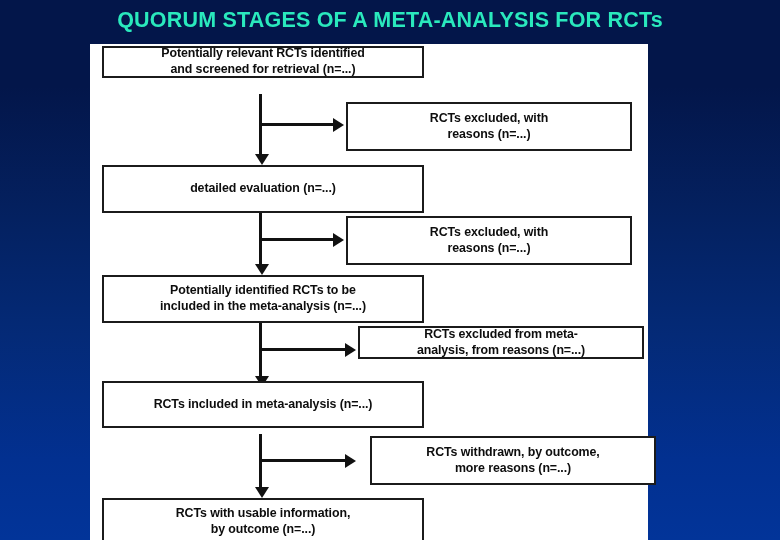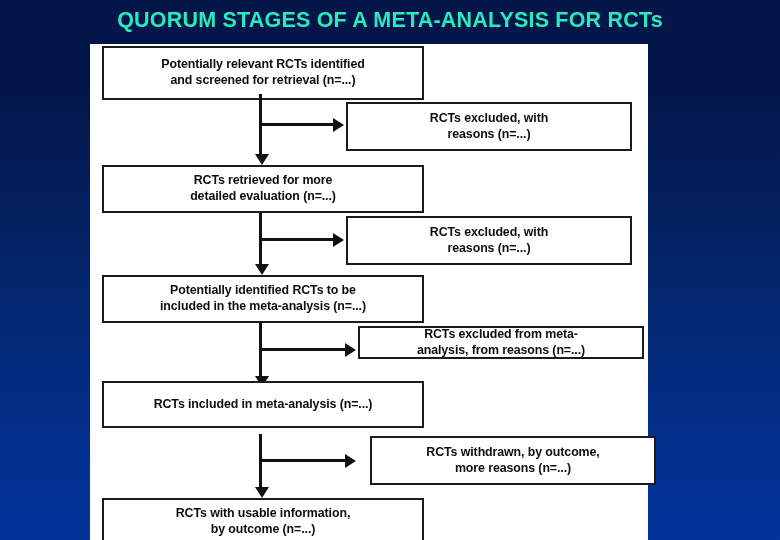--- a/index.html
+++ b/index.html
@@ -106,21 +106,21 @@
 </head>
 <body>
 
 <div id="slide">
 
   <div id="slide-title">QUORUM STAGES OF A META-ANALYSIS FOR RCTs</div>
 
   <div id="figure-panel">
     <div class="fig">
 
-      <div class="node left" style="top:2px; width:322px; height:54px;">
+      <div class="node left" style="top:2px; width:322px; height:32px;">
         <span>
           <span>Potentially relevant RCTs identified</span>
           <span>and screened for retrieval (n=...)</span>
         </span>
       </div>
 
       <div class="vline" style="left:169px; top:50px; height:63px;"></div>
       <div class="arrow-down" style="left:165px; top:110px;"></div>
 
       <div class="hline" style="left:169px; top:79px; width:78px;"></div>
@@ -128,21 +128,20 @@
 
       <div class="node right" style="left:256px; top:58px; width:286px; height:49px;">
         <span>
           <span>RCTs excluded, with</span>
           <span>reasons (n=...)</span>
         </span>
       </div>
 
       <div class="node left" style="top:121px; width:322px; height:48px;">
         <span>
-          <span>RCTs retrieved for more</span>
           <span>detailed evaluation (n=...)</span>
         </span>
       </div>
 
       <div class="vline" style="left:169px; top:169px; height:54px;"></div>
       <div class="arrow-down" style="left:165px; top:220px;"></div>
 
       <div class="hline" style="left:169px; top:194px; width:78px;"></div>
       <div class="arrow-right" style="left:243px; top:189px;"></div>
 

